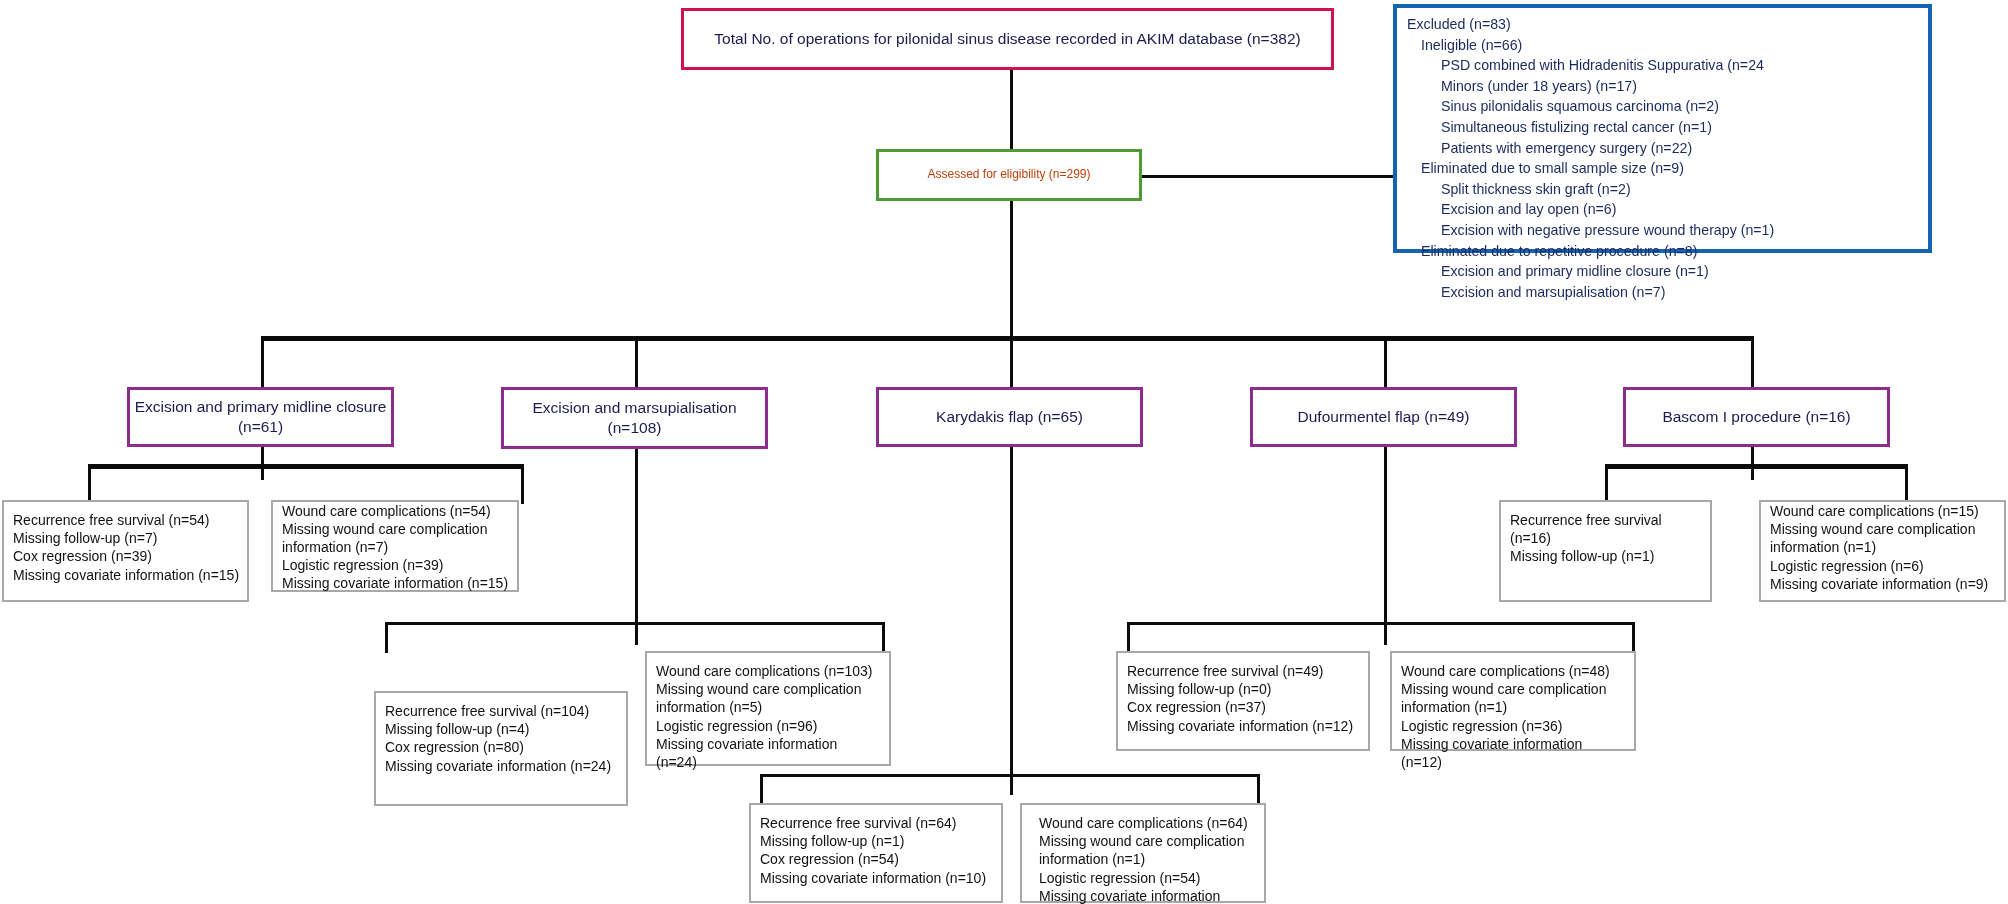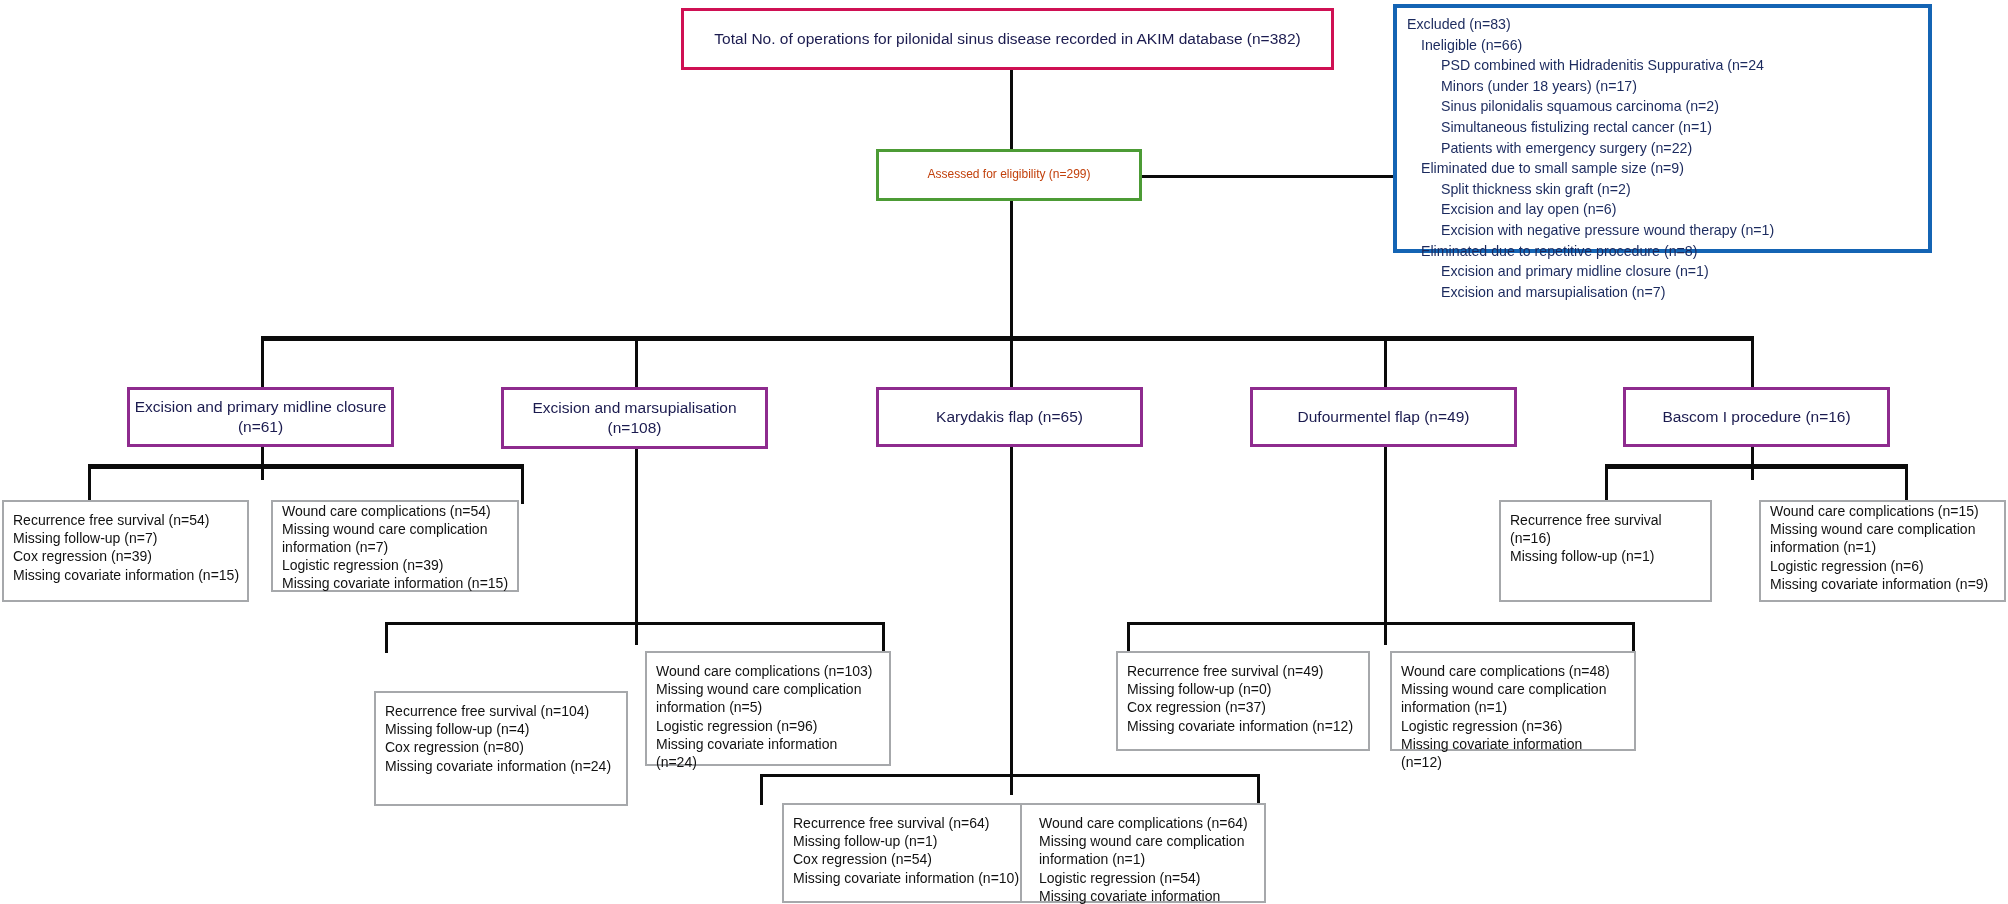--- a/index.html
+++ b/index.html
@@ -176,21 +176,21 @@
   <div class="box b-grey t-out" style="left:645px;top:651px;width:246px;height:115px;align-items:flex-start;">
     <ul class="out-list">
       <li>Wound care complications (n=103)</li>
       <li>Missing wound care complication</li>
       <li>information (n=5)</li>
       <li>Logistic regression (n=96)</li>
       <li>Missing covariate information (n=24)</li>
     </ul>
   </div>
 
-  <div class="box b-grey t-out" style="left:749px;top:803px;width:254px;height:100px;align-items:flex-start;margin-left:33px;">
+  <div class="box b-grey t-out" style="left:749px;top:803px;width:254px;height:100px;align-items:flex-start;">
     <ul class="out-list">
       <li>Recurrence free survival (n=64)</li>
       <li>Missing follow-up (n=1)</li>
       <li>Cox regression (n=54)</li>
       <li>Missing covariate information (n=10)</li>
     </ul>
   </div>
 
   <div class="box b-grey t-out" style="left:1020px;top:803px;width:246px;height:100px;align-items:flex-start;padding-left:17px;">
     <ul class="out-list">

